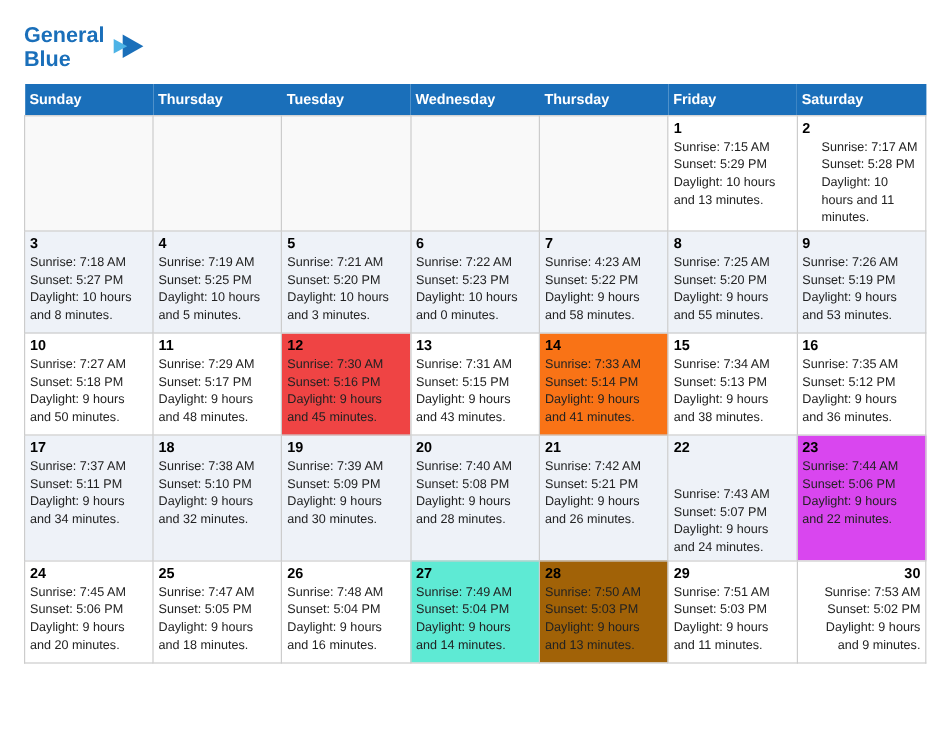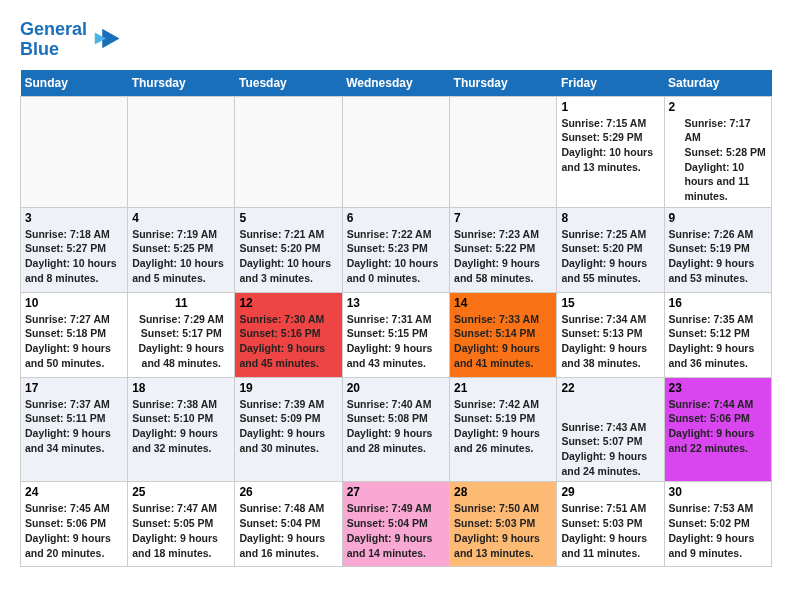--- a/index.html
+++ b/index.html
@@ -80,21 +80,20 @@
     .day-num {
       font-weight: bold;
       font-size: 12px;
       display: block;
       margin-bottom: 2px;
     }
     .day-info {
       color: #222;
       font-size: 10.5px;
       line-height: 1.4;
-      font-weight: bold;
     }
   </style>
 </head>
 <body>
 
 <div class="header-area">
   <div class="logo">
     <div>
       <div class="logo-text">
         <span>General</span><br>
@@ -164,21 +163,21 @@
 Daylight: 10 hours and 3 minutes.</div>
         </td>
         <td style="background: rgb(238, 242, 248);">
           <span class="day-num">6</span>
           <div class="day-info" style="white-space: pre-line;">Sunrise: 7:22 AM
 Sunset: 5:23 PM
 Daylight: 10 hours and 0 minutes.</div>
         </td>
         <td style="background: rgb(238, 242, 248);">
           <span class="day-num">7</span>
-          <div class="day-info" style="white-space: pre-line;">Sunrise: 7:23 AM
+          <div class="day-info" style="white-space: pre-line;">Sunrise: 4:23 AM
 Sunset: 5:22 PM
 Daylight: 9 hours and 58 minutes.</div>
         </td>
         <td style="background: rgb(238, 242, 248);">
           <span class="day-num">8</span>
           <div class="day-info" style="white-space: pre-line;">Sunrise: 7:25 AM
 Sunset: 5:20 PM
 Daylight: 9 hours and 55 minutes.</div>
         </td>
         <td style="background: rgb(238, 242, 248);">
@@ -188,21 +187,21 @@
 Daylight: 9 hours and 53 minutes.</div>
         </td>
       </tr>
       <tr>
         <td style="background: rgb(255, 255, 255);">
           <span class="day-num">10</span>
           <div class="day-info" style="white-space: pre-line;">Sunrise: 7:27 AM
 Sunset: 5:18 PM
 Daylight: 9 hours and 50 minutes.</div>
         </td>
-        <td style="background: rgb(255, 255, 255); text-align: center;">
+        <td style="background: rgb(255, 255, 255);">
           <span class="day-num">11</span>
           <div class="day-info" style="white-space: pre-line;">Sunrise: 7:29 AM
 Sunset: 5:17 PM
 Daylight: 9 hours and 48 minutes.</div>
         </td>
         <td style="background: #ef4444;">
           <span class="day-num">12</span>
           <div class="day-info" style="white-space: pre-line;">Sunrise: 7:30 AM
 Sunset: 5:16 PM
 Daylight: 9 hours and 45 minutes.</div>
@@ -253,21 +252,21 @@
         </td>
         <td style="background: rgb(238, 242, 248);">
           <span class="day-num">20</span>
           <div class="day-info" style="white-space: pre-line;">Sunrise: 7:40 AM
 Sunset: 5:08 PM
 Daylight: 9 hours and 28 minutes.</div>
         </td>
         <td style="background: rgb(238, 242, 248);">
           <span class="day-num">21</span>
           <div class="day-info" style="white-space: pre-line;">Sunrise: 7:42 AM
-Sunset: 5:19 PM
+Sunset: 5:21 PM
 Daylight: 9 hours and 26 minutes.</div>
         </td>
         <td style="background: rgb(238, 242, 248);">
           <span class="day-num">22</span>
           <div class="day-info" style="white-space: pre-line; margin-top: 25px;">Sunrise: 7:43 AM
 Sunset: 5:07 PM
 Daylight: 9 hours and 24 minutes.</div>
         </td>
         <td style="background: #d946ef;">
           <span class="day-num">23</span>
@@ -288,39 +287,39 @@
           <div class="day-info" style="white-space: pre-line;">Sunrise: 7:47 AM
 Sunset: 5:05 PM
 Daylight: 9 hours and 18 minutes.</div>
         </td>
         <td style="background: rgb(255, 255, 255);">
           <span class="day-num">26</span>
           <div class="day-info" style="white-space: pre-line;">Sunrise: 7:48 AM
 Sunset: 5:04 PM
 Daylight: 9 hours and 16 minutes.</div>
         </td>
-        <td style="background: #f9a8d4;">
+        <td style="background: #5eead4;">
           <span class="day-num">27</span>
           <div class="day-info" style="white-space: pre-line;">Sunrise: 7:49 AM
 Sunset: 5:04 PM
 Daylight: 9 hours and 14 minutes.</div>
         </td>
-        <td style="background: #fdba74;">
+        <td style="background: #a16207;">
           <span class="day-num">28</span>
           <div class="day-info" style="white-space: pre-line;">Sunrise: 7:50 AM
 Sunset: 5:03 PM
 Daylight: 9 hours and 13 minutes.</div>
         </td>
         <td style="background: rgb(255, 255, 255);">
           <span class="day-num">29</span>
           <div class="day-info" style="white-space: pre-line;">Sunrise: 7:51 AM
 Sunset: 5:03 PM
 Daylight: 9 hours and 11 minutes.</div>
         </td>
-        <td style="background: rgb(255, 255, 255);">
+        <td style="background: rgb(255, 255, 255); text-align: right;">
           <span class="day-num">30</span>
           <div class="day-info" style="white-space: pre-line;">Sunrise: 7:53 AM
 Sunset: 5:02 PM
 Daylight: 9 hours and 9 minutes.</div>
         </td>
       </tr>
     </tbody>
 </table>
 
 </body></html>

